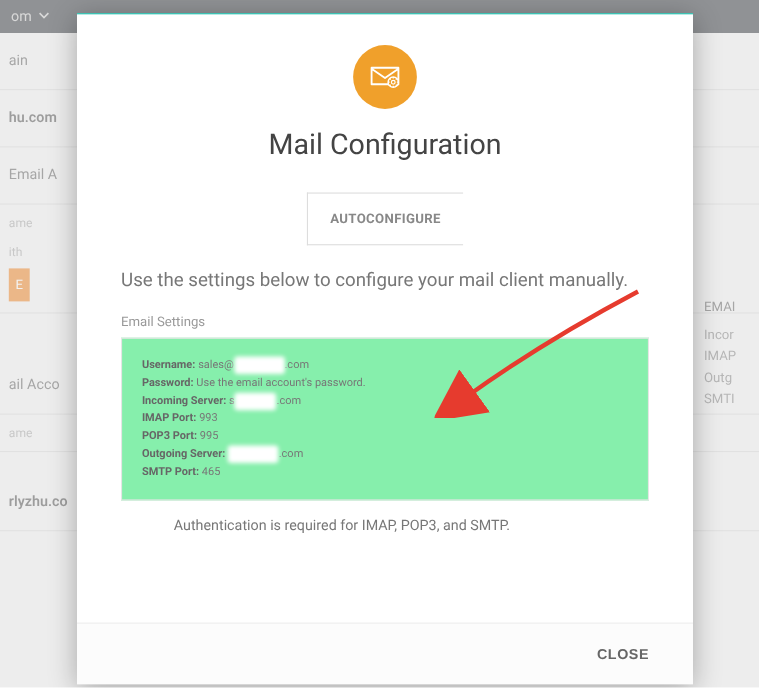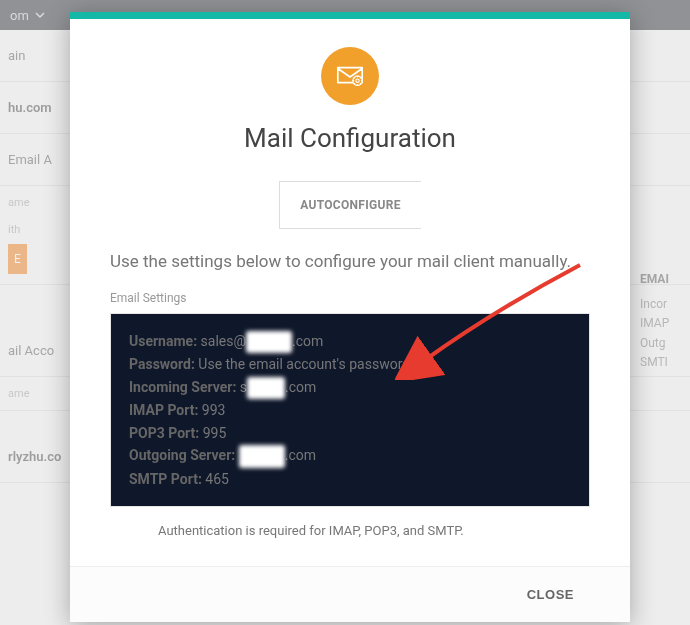--- a/index.html
+++ b/index.html
@@ -35,21 +35,21 @@
     .bg-label { color: #666; }
     .bg-right-col {
       position: absolute;
       right: 0;
       top: 270px;
       width: 50px;
       color: #888;
       font-size: 12px;
       line-height: 1.6;
     }
-    .bg-right-col .hdr { font-weight: 700; color: #666; margin-bottom: 6px; }
+    .bg-right-col .hdr { font-weight: 400; color: #666; margin-bottom: 6px; }
     .bg-btn {
       background: #f0882b;
       color: #fff;
       padding: 8px 6px;
       font-size: 12px;
       display: inline-block;
       margin-top: 8px;
     }
     .overlay {
       position: absolute;
@@ -57,21 +57,21 @@
       background: rgba(230,230,230,0.5);
     }
     .modal {
       position: absolute;
       top: 12px;
       left: 70px;
       width: 560px;
       height: 610px;
       background: #fff;
       box-shadow: 0 4px 24px rgba(0,0,0,0.3);
-      border-top: 7px solid #14b8a6;
+      border-top: 1px solid #14b8a6;
       display: flex;
       flex-direction: column;
     }
     .modal-body {
       padding: 28px 40px 10px;
       flex: 1;
       overflow: hidden;
     }
     .icon-wrap {
       display: flex;
@@ -121,38 +121,38 @@
       color: #777;
       margin-bottom: 20px;
     }
     .section-label {
       font-size: 12px;
       color: #999;
       margin-bottom: 8px;
     }
     .settings-box {
       border: 1px solid #e5e5e5;
-      background: #0f172a;
+      background: #86efac;
       padding: 16px 18px;
-      font-size: 14px;
+      font-size: 10px;
       color: #777;
       line-height: 1.6;
       margin-bottom: 16px;
       position: relative;
     }
     .settings-box .row b { color: #666; font-weight: 700; }
     .auth-note {
       font-size: 13px;
       color: #777;
       margin-left: 48px;
     }
     .modal-footer {
       border-top: 1px solid #eee;
       background: #fcfcfc;
-      padding: 20px 56px;
+      padding: 20px 40px;
       display: flex;
       justify-content: flex-end;
     }
     .close-btn {
       font-size: 13px;
       font-weight: 700;
       letter-spacing: 0.5px;
       color: #666;
       cursor: pointer;
       background: none;

